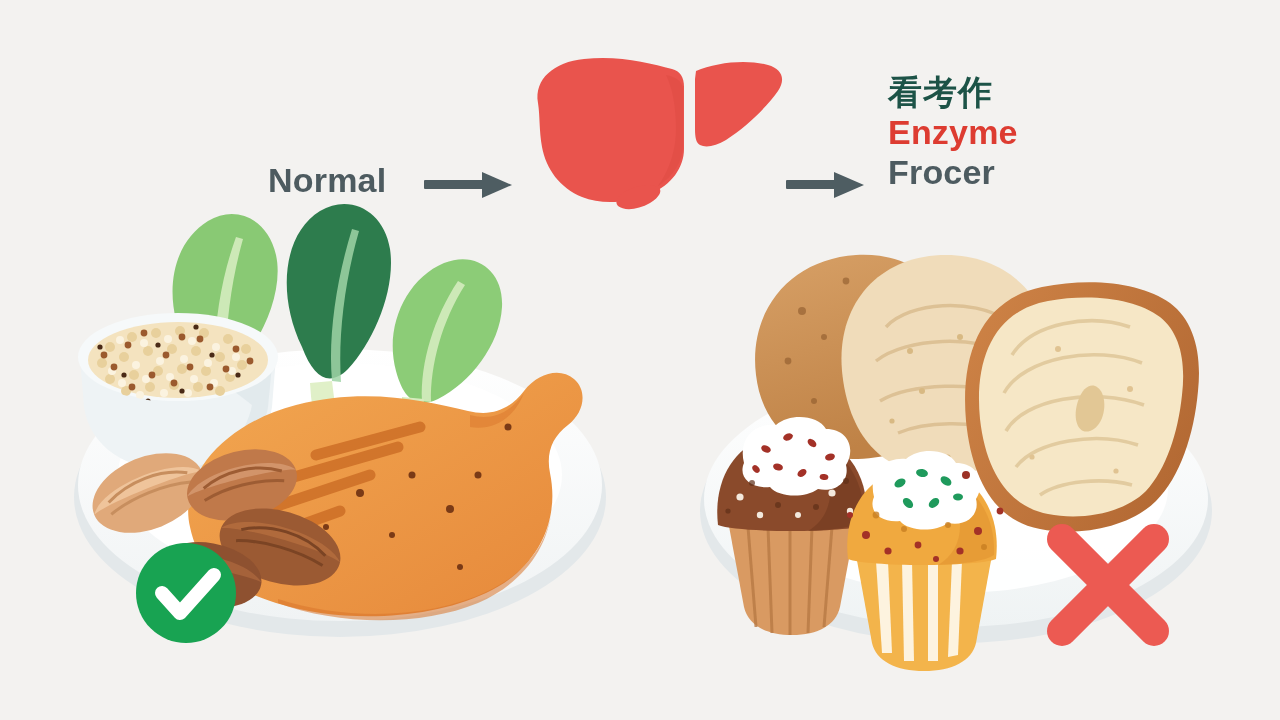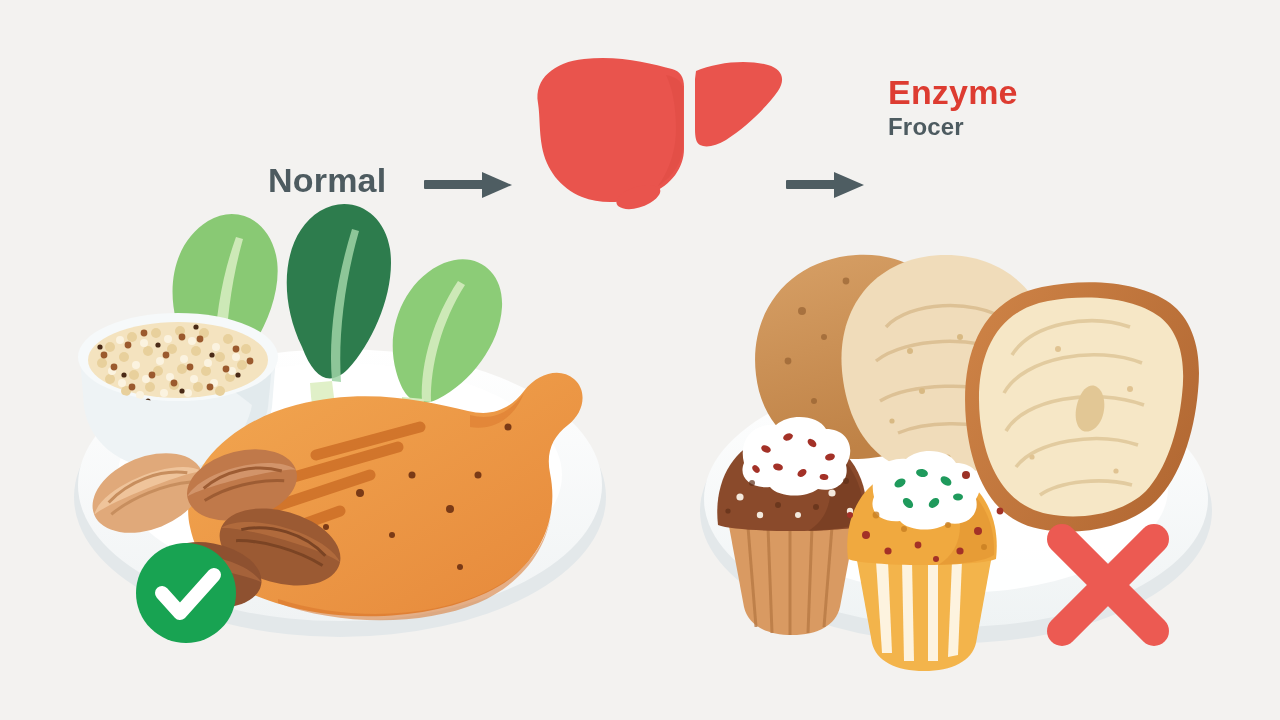--- a/index.html
+++ b/index.html
@@ -29,21 +29,21 @@
   #cjkLine{
     font-size:34px;font-weight:bold;color:#1c5347;
     letter-spacing:1px;white-space:nowrap;margin:0 0 6px 0;
     font-family:"DejaVu Sans","Liberation Sans",sans-serif;
   }
   #enzymeLine{
     font-size:34px;font-weight:bold;color:#dd3c31;
     white-space:nowrap;margin:0 0 6px 0;letter-spacing:.2px;
   }
   #frocerLine{
-    font-size:24px;font-weight:bold;color:#4d5b60;
+    font-size:34px;font-weight:bold;color:#4d5b60;
     white-space:nowrap;margin:0;letter-spacing:.2px;
   }
 
   
   #liverWrap{position:absolute;left:520px;top:45px;width:270px;height:170px;}
   #leftPlate{position:absolute;left:40px;top:175px;width:640px;height:500px;}
   #rightPlate{position:absolute;left:660px;top:215px;width:600px;height:460px;}
   svg{display:block;overflow:visible;}
 </style>
 </head>
@@ -551,17 +551,18 @@
       <g>
         <g stroke="#ec5a52" stroke-width="30" stroke-linecap="round">
           <line x1="402" y1="324" x2="494" y2="416"></line>
           <line x1="494" y1="324" x2="402" y2="416"></line>
         </g>
       </g>
     </svg>
   </div>
 
   <div id="rightText">
+    <div id="cjkLine">看考作</div>
     <div id="enzymeLine">Enzyme</div>
     <div id="frocerLine">Frocer</div>
   </div>
 
 </div>
 
 </body></html>

